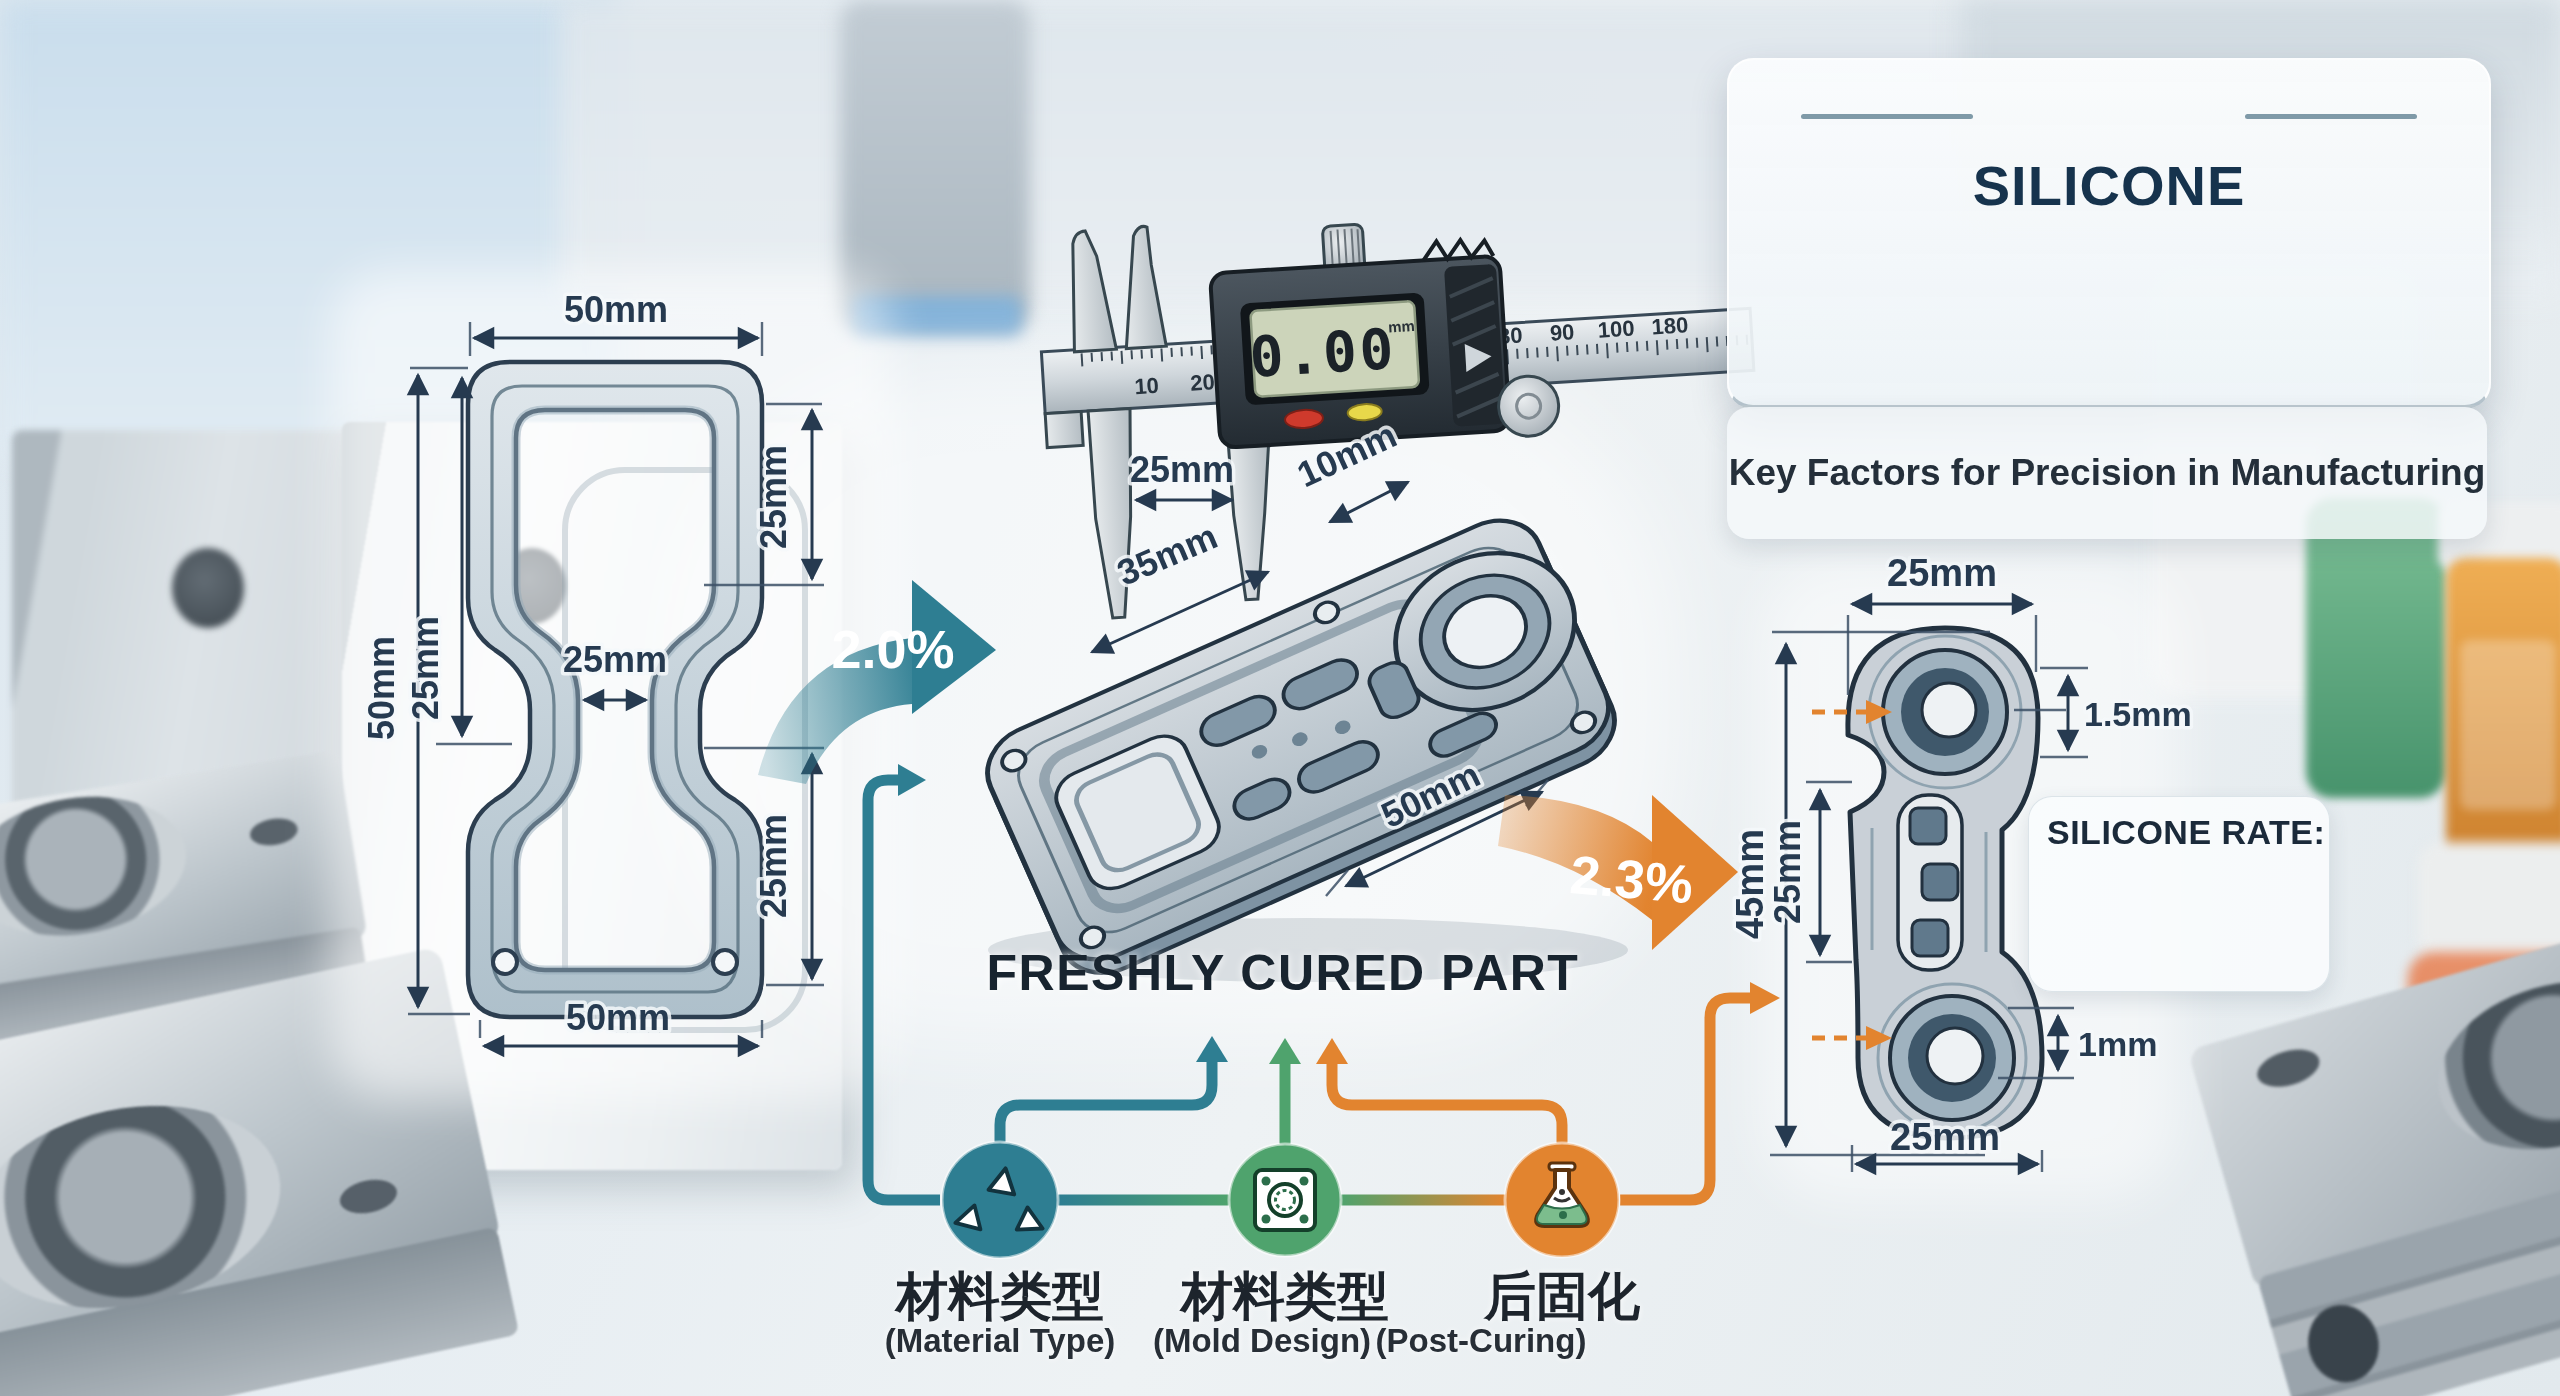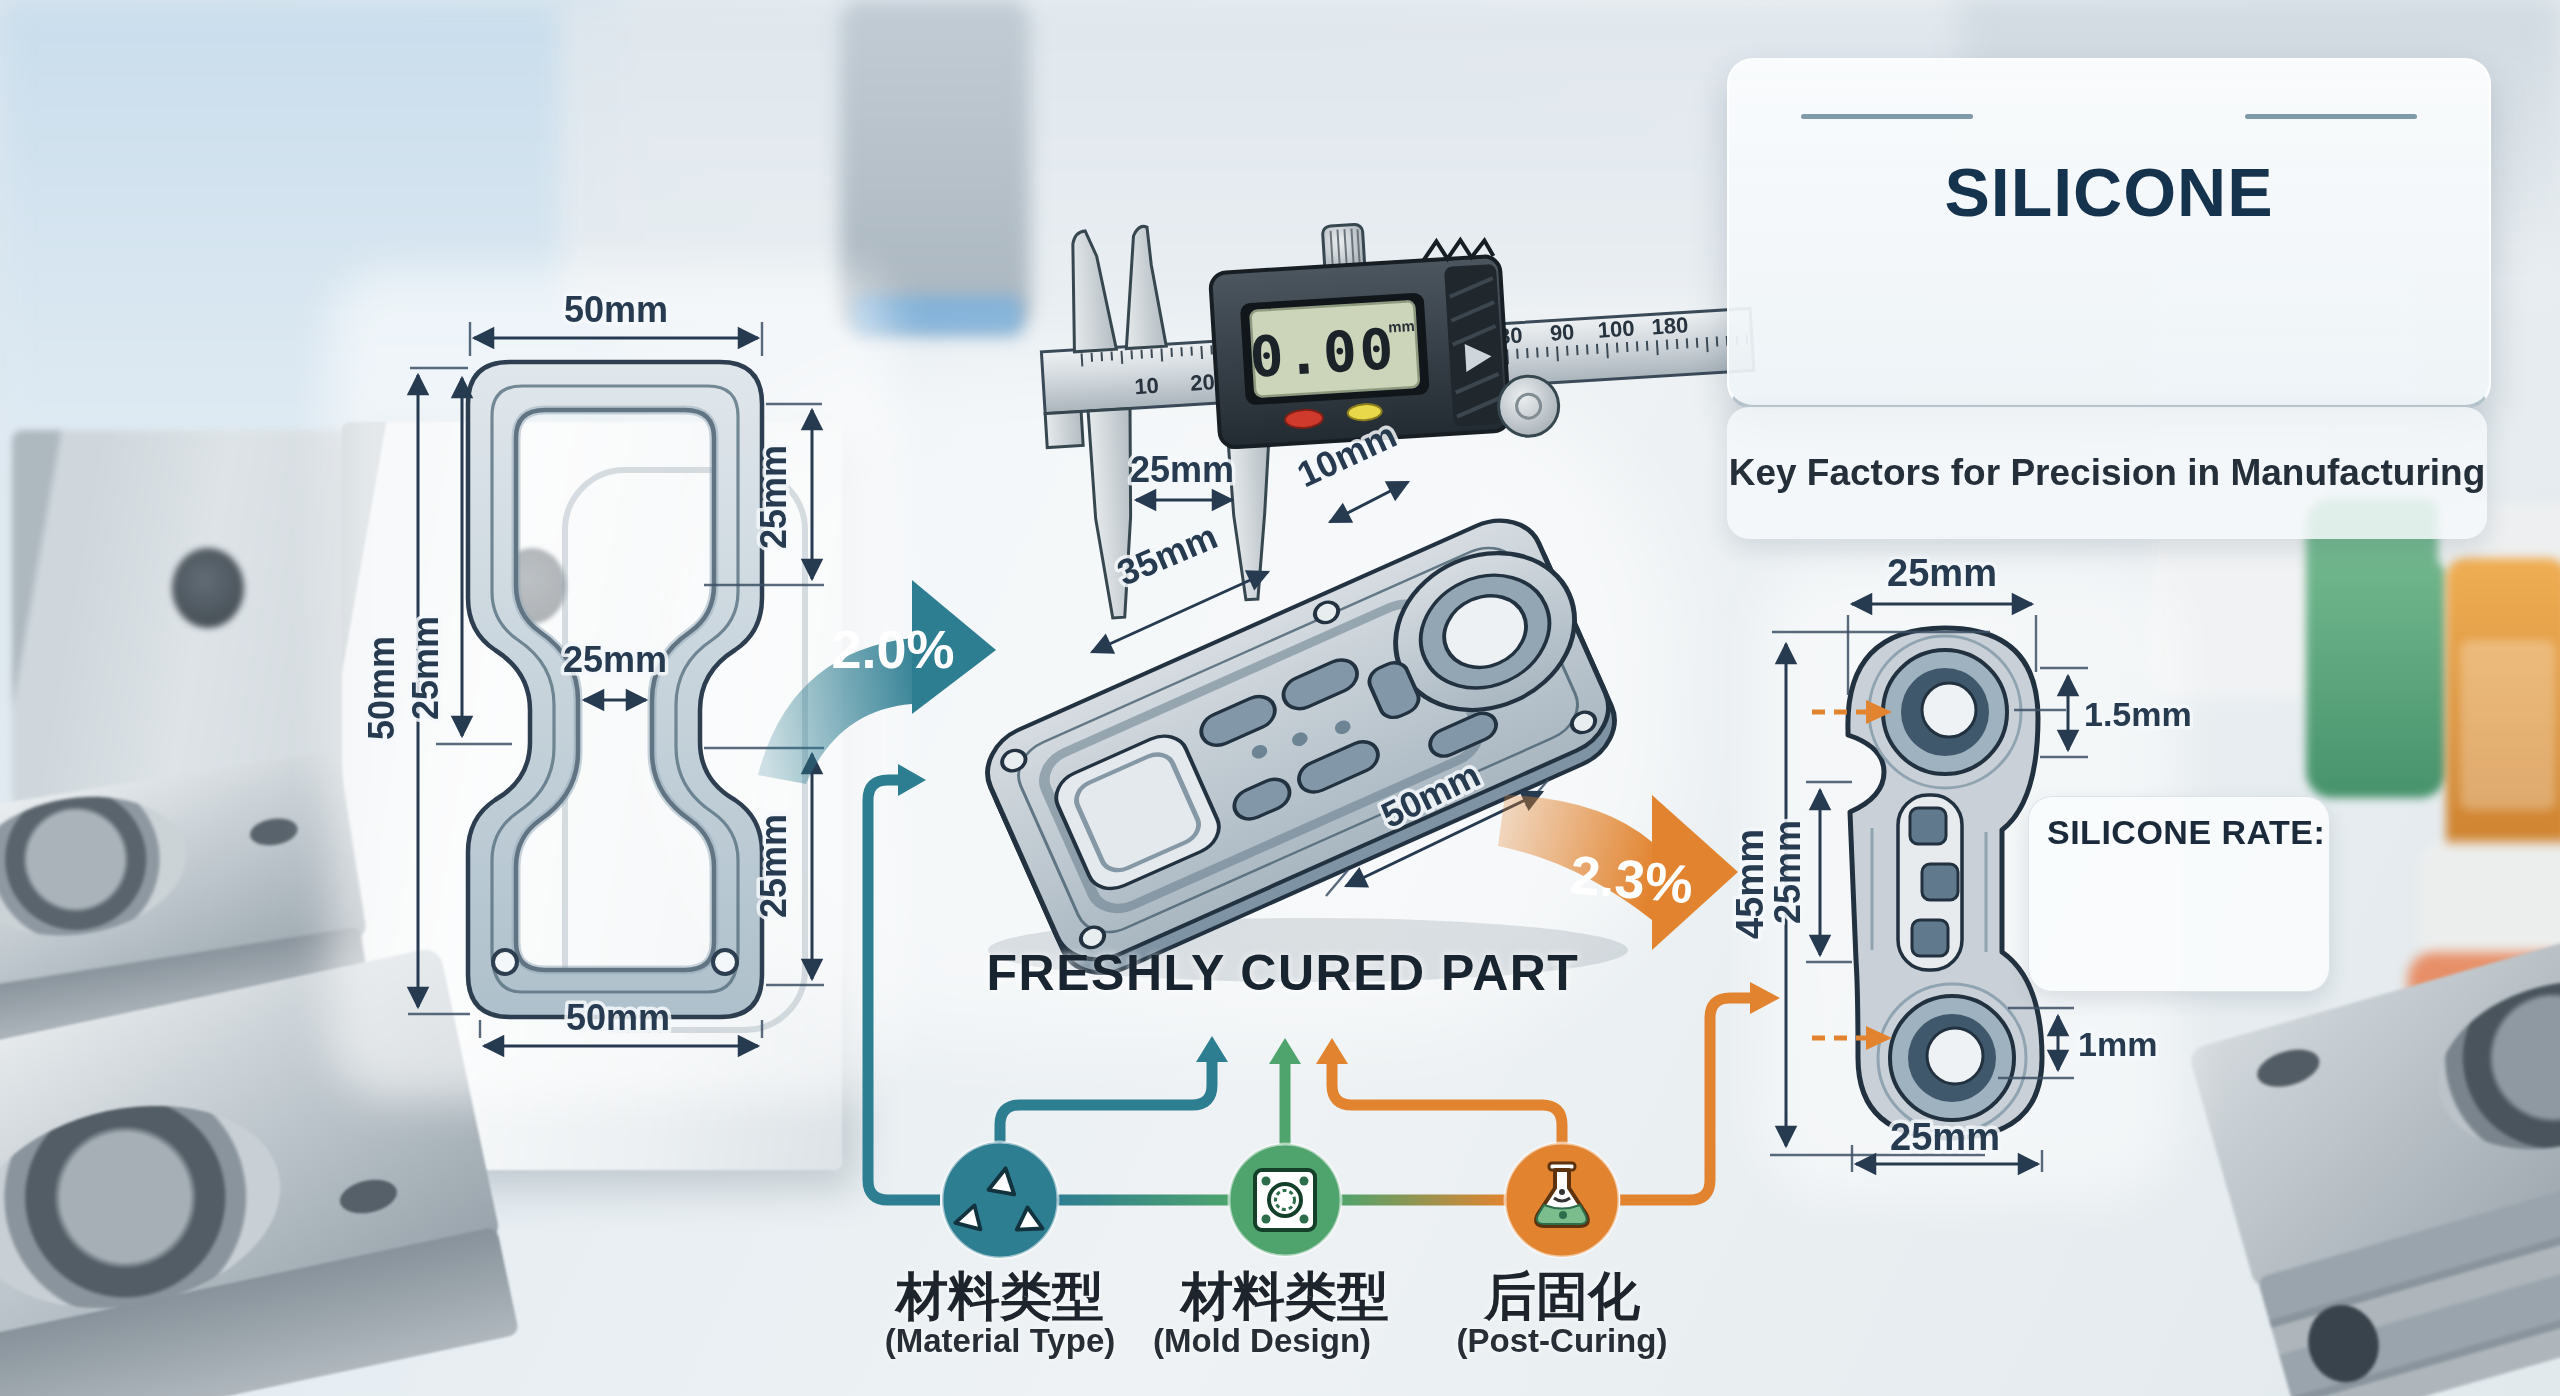--- a/index.html
+++ b/index.html
@@ -76,21 +76,21 @@
   .flow{fill:none;stroke-width:11;stroke-linejoin:round;stroke-linecap:butt;}
 
   
   #title-card{left:1727px;top:58px;width:760px;height:345px;border-radius:26px;
     background:linear-gradient(180deg,rgba(250,252,253,.96),rgba(238,244,247,.93));
     border:2px solid rgba(255,255,255,.85);border-bottom:4px solid rgba(110,135,150,.45);
     box-shadow:0 16px 36px rgba(50,70,90,.22);}
   .deco-line{position:absolute;top:54px;width:172px;height:5px;background:#7f9aa8;border-radius:3px;}
   #deco-left{left:72px;} #deco-right{right:72px;}
   #title-text{position:absolute;left:0;top:96px;width:100%;text-align:center;
-    font-size:68px;font-weight:700;line-height:1.06;color:#16334d;letter-spacing:1px;}
+    font-size:56px;font-weight:700;line-height:1.06;color:#16334d;letter-spacing:1px;}
   #subtitle-panel{left:1727px;top:407px;width:760px;height:132px;border-radius:22px;
     background:rgba(244,248,250,.84);box-shadow:0 10px 24px rgba(50,70,90,.14);
     display:flex;align-items:center;justify-content:center;
     font-size:37px;font-weight:600;color:#242f3a;}
   #shrinkage-box{left:2028px;top:796px;width:302px;height:196px;border-radius:24px;
     background:rgba(249,252,253,.9);border:1px solid rgba(200,212,220,.6);
     box-shadow:0 8px 20px rgba(60,80,100,.14);box-sizing:border-box;padding:16px 0 0 18px;
     font-size:34px;font-weight:700;color:#1b2a3a;letter-spacing:.5px;}
   #cured-caption{left:983px;top:944px;width:600px;text-align:center;
     font-size:50px;font-weight:700;color:#18242f;letter-spacing:1.5px;
@@ -433,13 +433,13 @@
   <span>SILICONE RATE:</span>
 </div>
 
 <div class="abs" id="cured-caption">FRESHLY CURED PART</div>
 
 <div class="abs factor-zh" style="left:820px;top:1262px;">材料类型</div>
 <div class="abs factor-en" style="left:820px;top:1322px;">(Material Type)</div>
 <div class="abs factor-zh" style="left:1105px;top:1262px;">材料类型</div>
 <div class="abs factor-en" style="left:1082px;top:1322px;">(Mold Design)</div>
 <div class="abs factor-zh" style="left:1382px;top:1262px;">后固化</div>
-<div class="abs factor-en" style="left:1382px;top:1322px;">(Post-Curing)</div>
+<div class="abs factor-en" style="left:1301px;top:1322px;">(Post-Curing)</div>
 
 </body></html>

